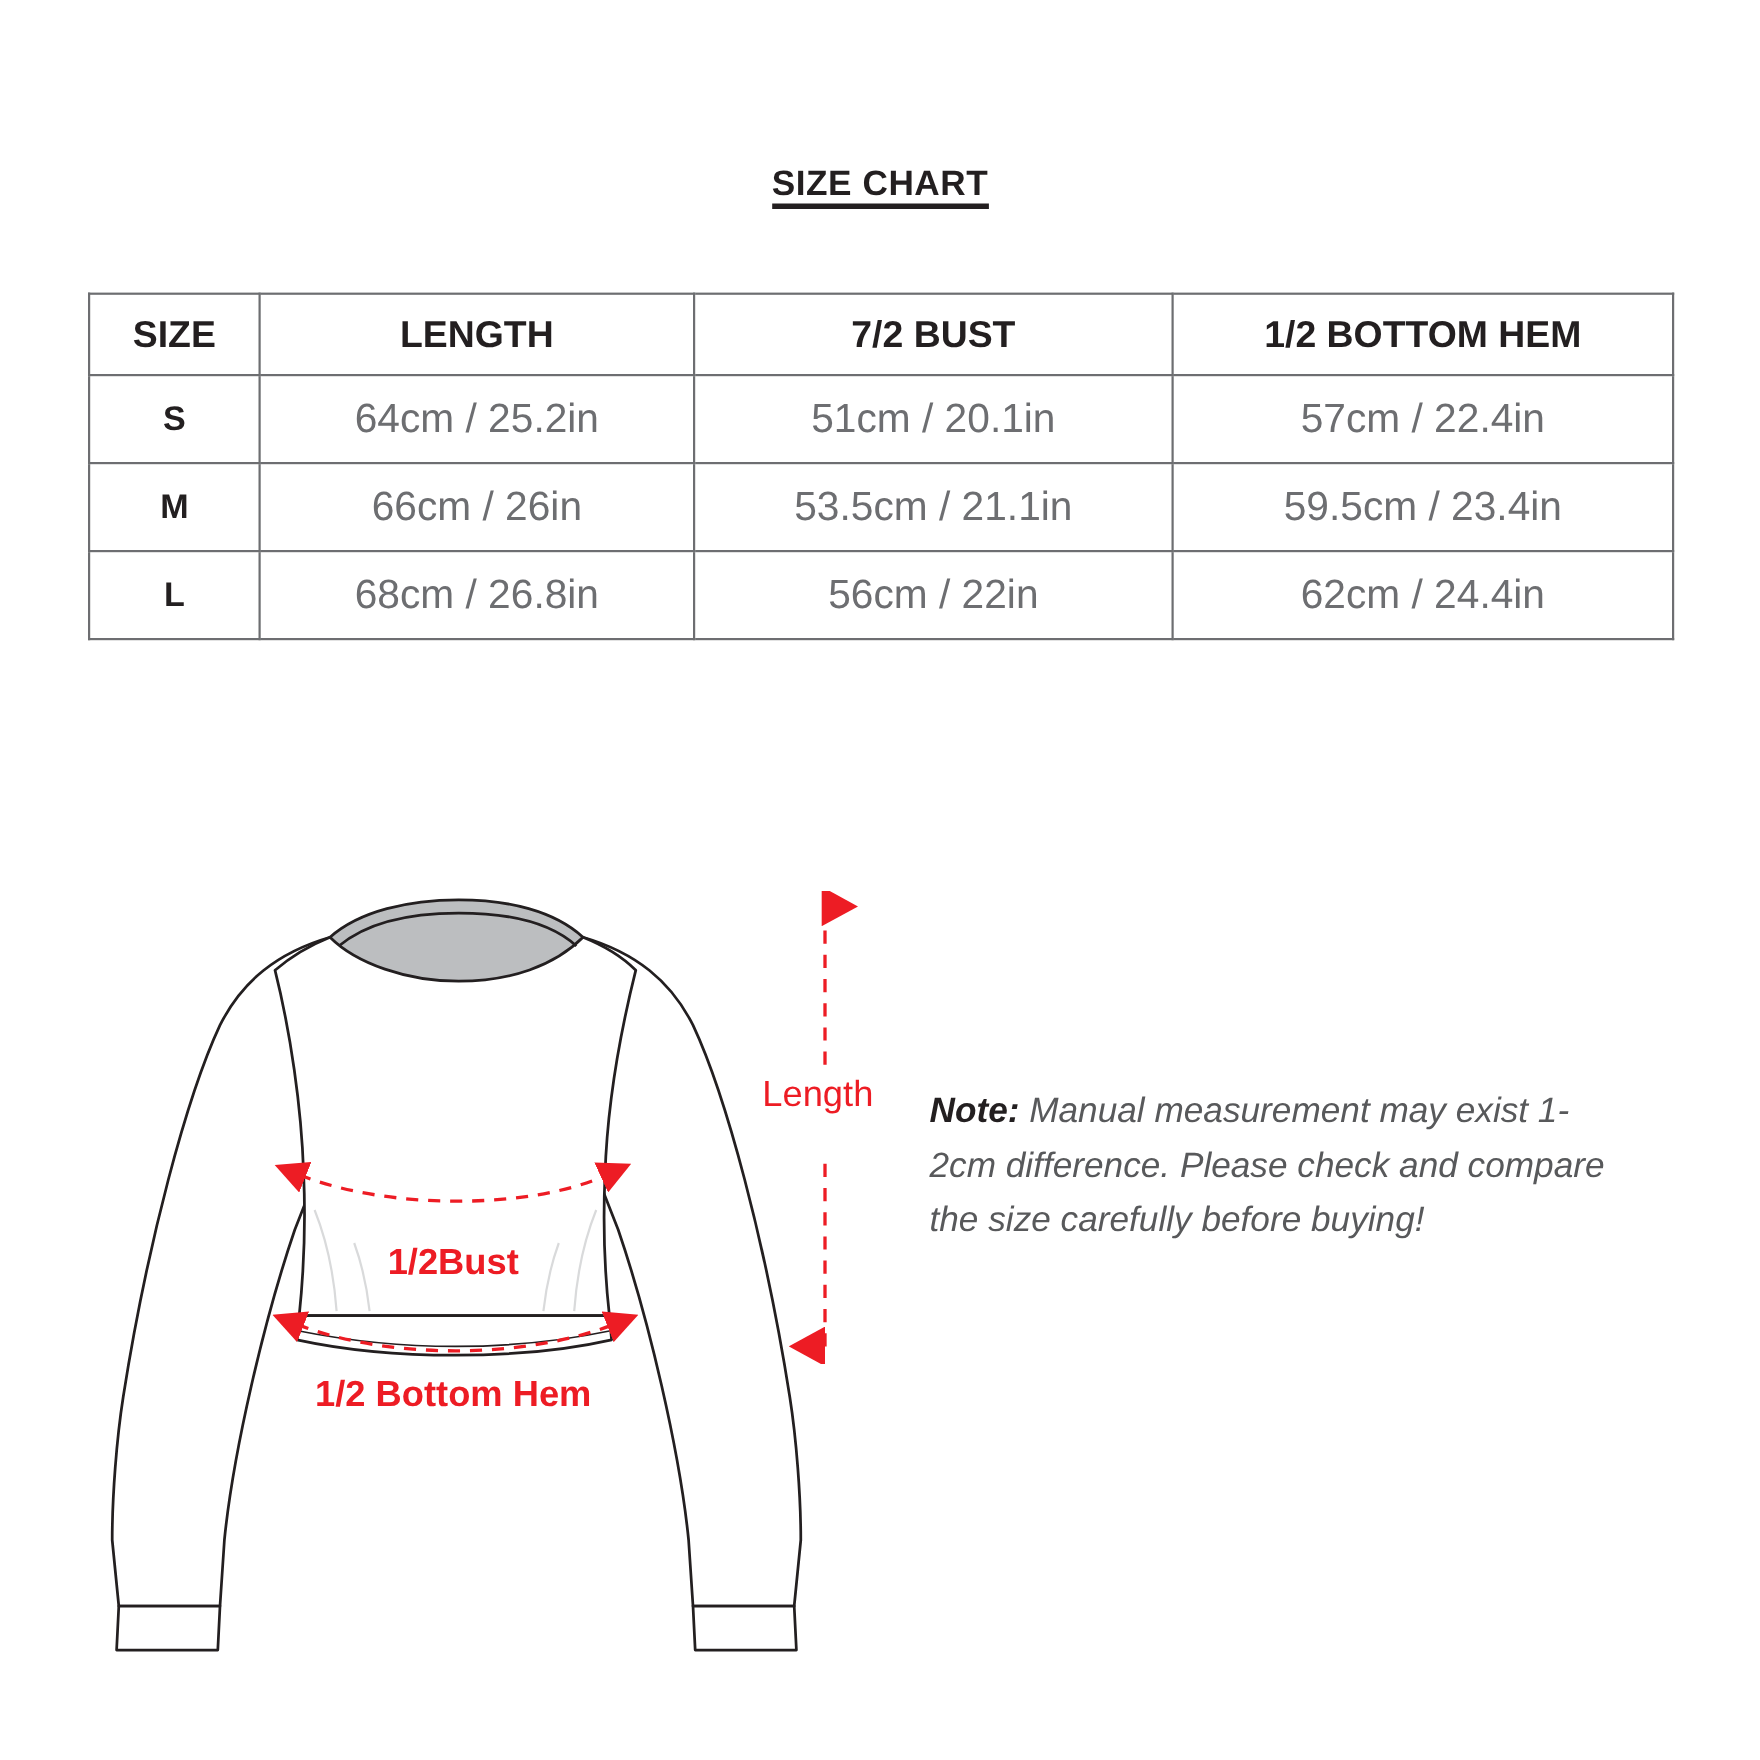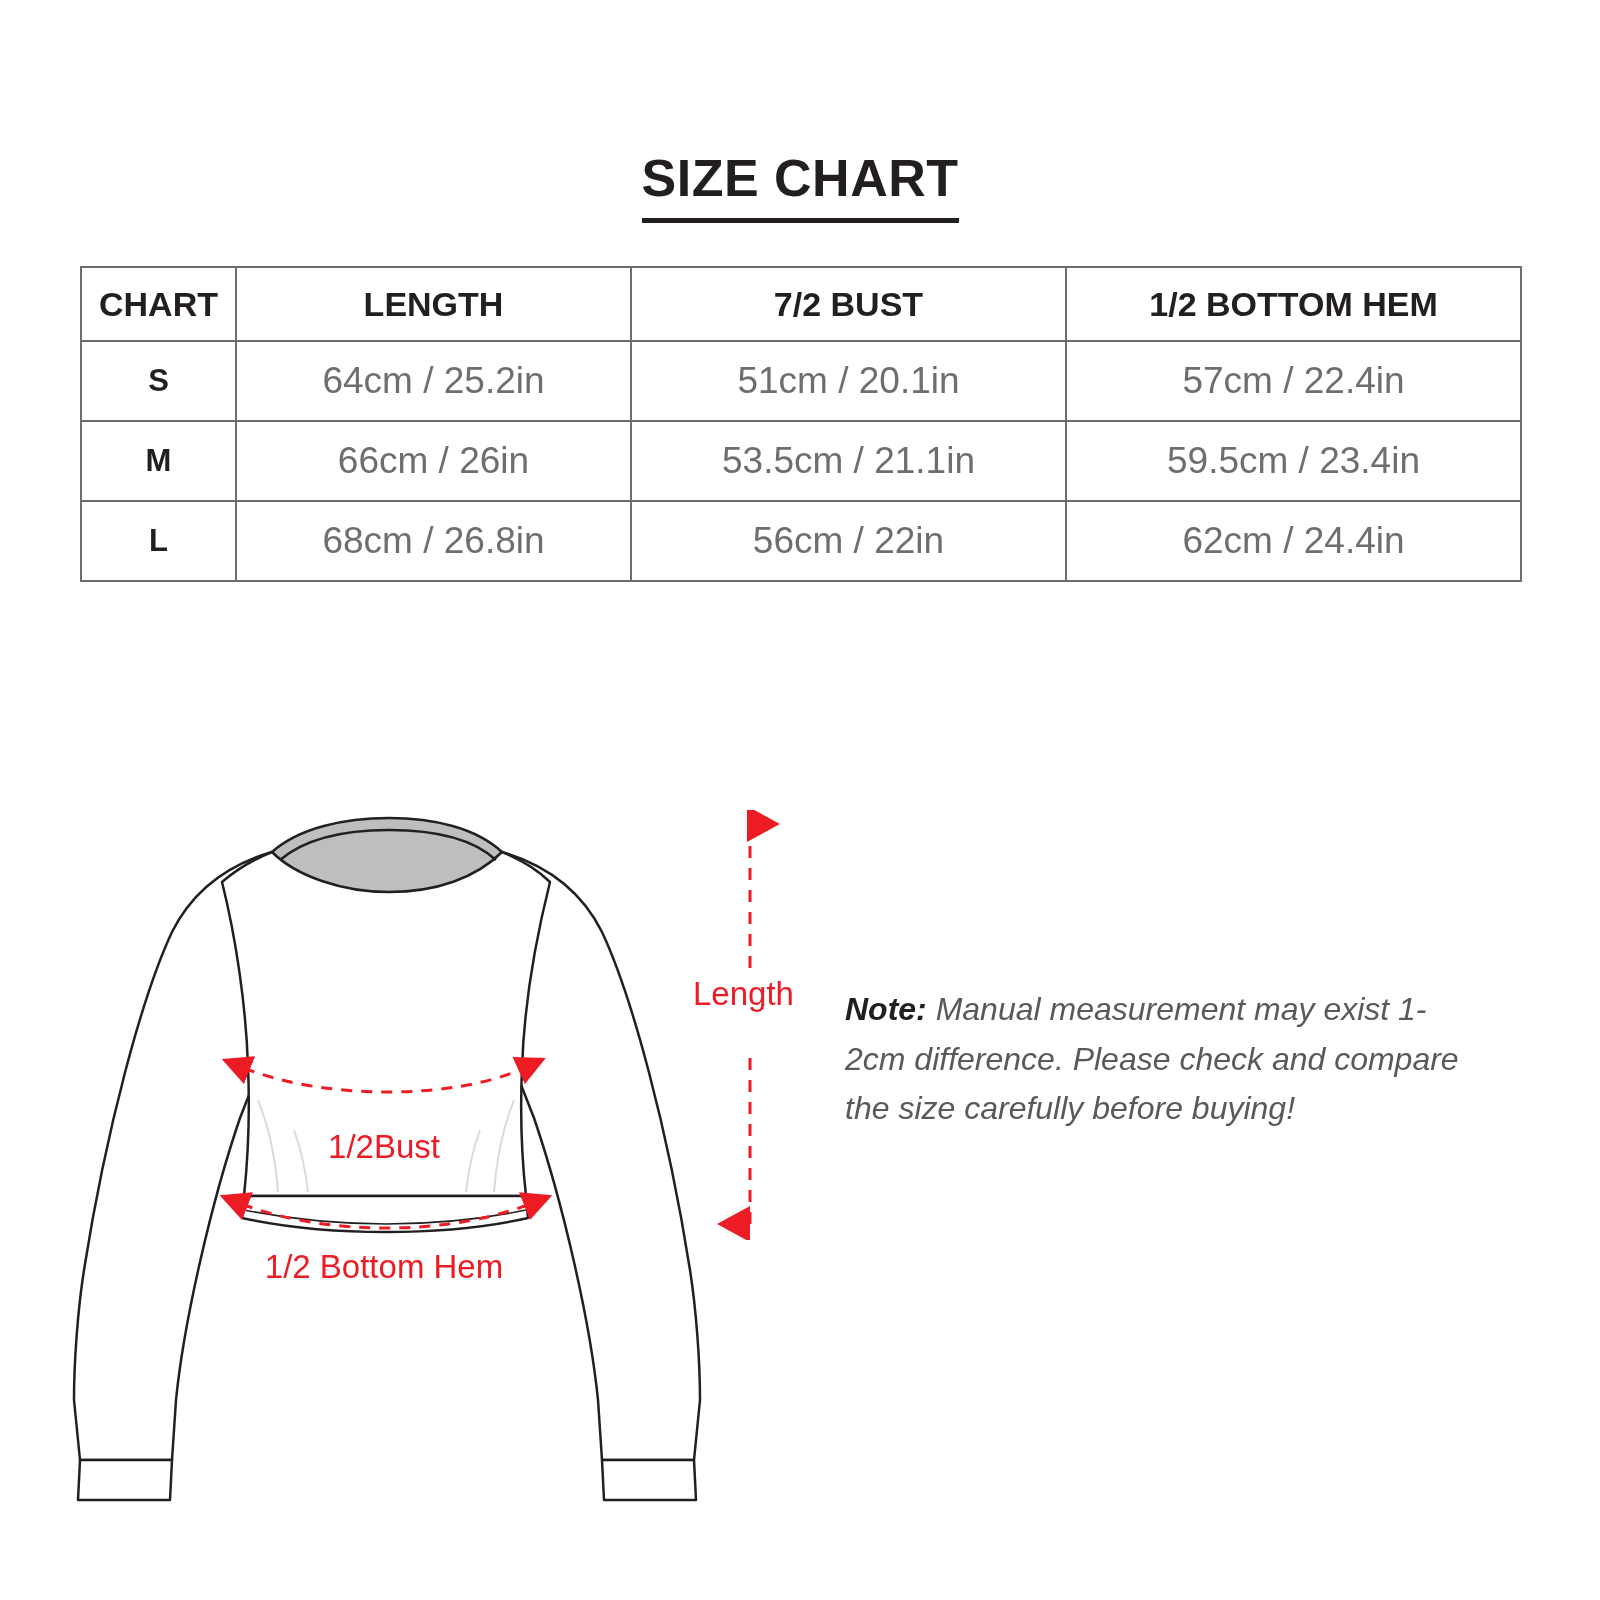--- a/index.html
+++ b/index.html
@@ -24,25 +24,24 @@
   
   .title-wrap {
     position: absolute;
     top: 148px;
     left: 0;
     width: 1600px;
     text-align: center;
   }
   .title {
     display: inline-block;
-    font-size: 52px;
+    font-size: 32px;
     font-weight: bold;
     color: #231f20;
     letter-spacing: 0.5px;
-    padding-bottom: 10px;
     border-bottom: 5px solid #231f20;
   }
 
   
   .table-wrap {
     position: absolute;
     left: 80px;
     top: 266px;
     width: 1440px;
   }
@@ -74,24 +73,25 @@
     font-size: 31px;
   }
   col.c-size { width: 155px; }
   col.c-len  { width: 395px; }
   col.c-bust { width: 435px; }
   col.c-hem  { width: 455px; }
 
   
   .illus {
     position: absolute;
-    left: 44px;
+    left: 72px;
     top: 800px;
     width: 720px;
     height: 740px;
+    font-weight: bold;
   }
   .illus svg { display: block; }
 
   
   .length-arrow {
     position: absolute;
     left: 700px;
     top: 810px;
     width: 130px;
     height: 430px;
@@ -133,21 +133,21 @@
   <div class="table-wrap">
     <table class="size-chart">
       <colgroup>
         <col class="c-size">
         <col class="c-len">
         <col class="c-bust">
         <col class="c-hem">
       </colgroup>
       <thead>
         <tr>
-          <th>CHART</th>
+          <th>SIZE</th>
           <th>LENGTH</th>
           <th>7/2 BUST</th>
           <th>1/2 BOTTOM HEM</th>
         </tr>
       </thead>
       <tbody>
         <tr>
           <td class="size-col">S</td>
           <td>64cm / 25.2in</td>
           <td>51cm / 20.1in</td>

